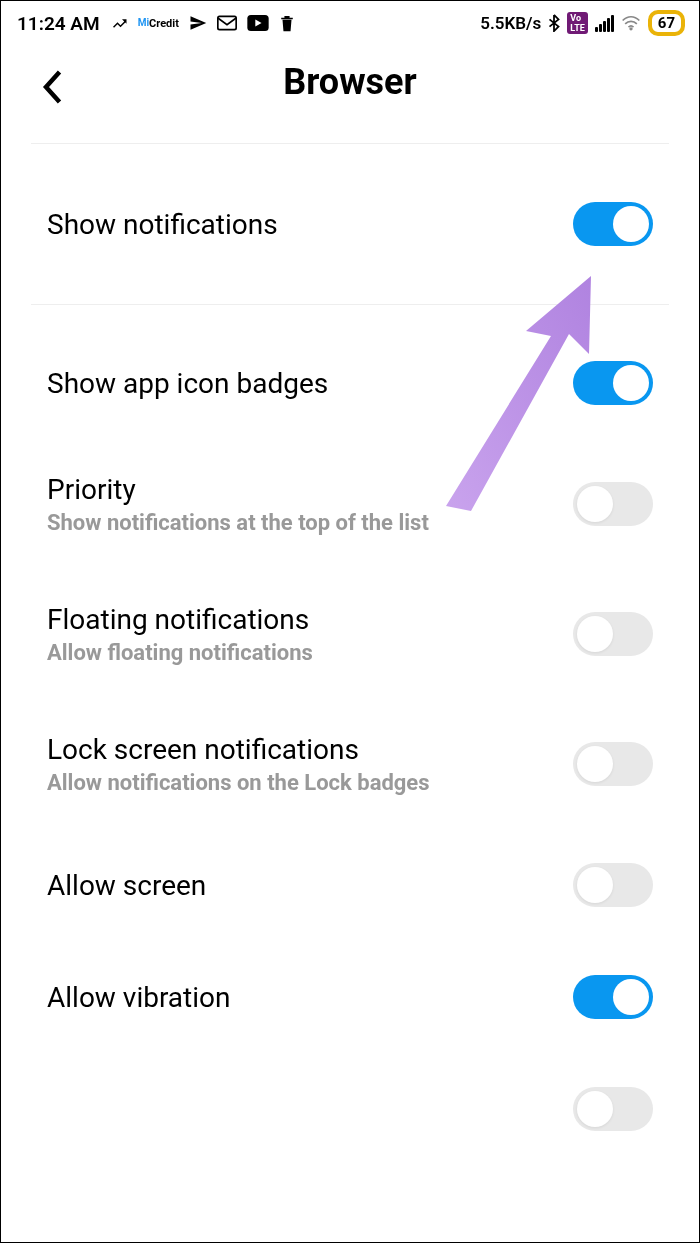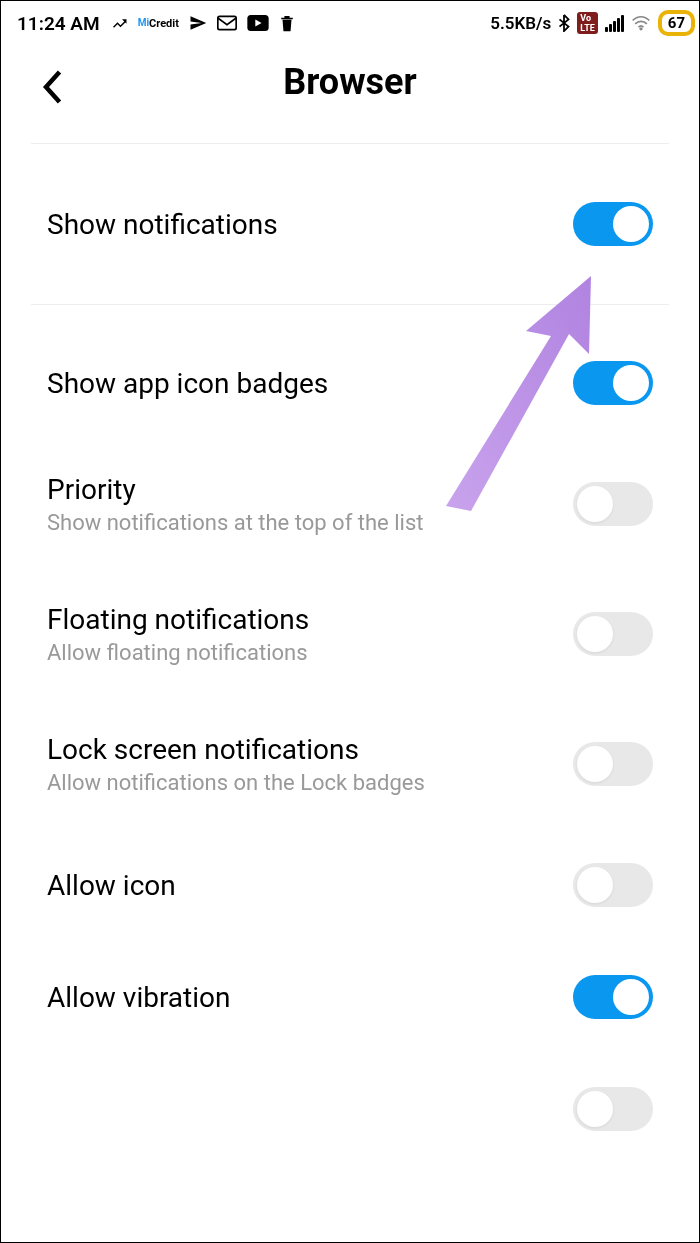--- a/index.html
+++ b/index.html
@@ -12,21 +12,21 @@
       width: 700px;
       height: 1243px;
       background: #fff;
       position: relative;
       border: 1px solid #000;
     }
     .status-bar {
       display: flex;
       justify-content: space-between;
       align-items: center;
-      padding: 8px 4px 4px 16px;
+      padding: 8px 14px 4px 16px;
       font-size: 19px;
       font-weight: 600;
       color: #000;
       height: 40px;
     }
     .status-left {
       display: flex;
       align-items: center;
       gap: 10px;
     }
@@ -88,20 +88,21 @@
     }
     .setting-label {
       font-size: 28px;
       color: #000;
       font-weight: 400;
     }
     .setting-sublabel {
       font-size: 22px;
       color: #999;
       margin-top: 4px;
+      font-weight: bold;
     }
     .toggle {
       width: 80px;
       height: 44px;
       border-radius: 22px;
       position: relative;
       flex-shrink: 0;
     }
     .toggle.on {
       background: #0997f0;
@@ -177,21 +178,21 @@
         </svg>
     </span>
   </div>
   <div class="status-right">
     <span>5.5KB/s</span>
     <span class="status-icon">
       <svg width="12" height="18" viewBox="0 0 12 20" fill="none" stroke="#000" stroke-width="2">
           <path d="M6 1v18l5-5-10-8m0 8l10-8-5-5"></path>
         </svg>
     </span>
-    <span class="status-icon" style="background:#7f1d1d;color:#fff;font-size:9px;font-weight:700;padding:1px 3px;border-radius:3px;">Vo<br>LTE</span>
+    <span class="status-icon" style="background:#701a75;color:#fff;font-size:9px;font-weight:700;padding:1px 3px;border-radius:3px;">Vo<br>LTE</span>
     <span class="signal-bars">
       <span style="height:5px;"></span>
         <span style="height:8px;"></span>
         <span style="height:11px;"></span>
         <span style="height:14px;"></span>
         <span style="height:17px;"></span>
     </span>
     <span class="status-icon">
       <svg width="20" height="16" viewBox="0 0 24 18" fill="none" stroke="#888" stroke-width="2">
           <path d="M2 6c6-6 14-6 20 0M5 10c4-4 10-4 14 0M9 14c2-2 4-2 6 0"></path>
@@ -260,21 +261,21 @@
       <div class="setting-label">Lock screen notifications</div>
       <div class="setting-sublabel">Allow notifications on the Lock badges</div>
     </div>
     <div class="toggle off">
         <div class="toggle-knob"></div>
       </div>
   </div>
 
   <div class="setting-row">
     <div class="setting-text">
-      <div class="setting-label">Allow icon</div>
+      <div class="setting-label">Allow screen</div>
     </div>
     <div class="toggle off">
         <div class="toggle-knob"></div>
       </div>
   </div>
 
   <div class="setting-row">
     <div class="setting-text">
       <div class="setting-label">Allow vibration</div>
     </div>

